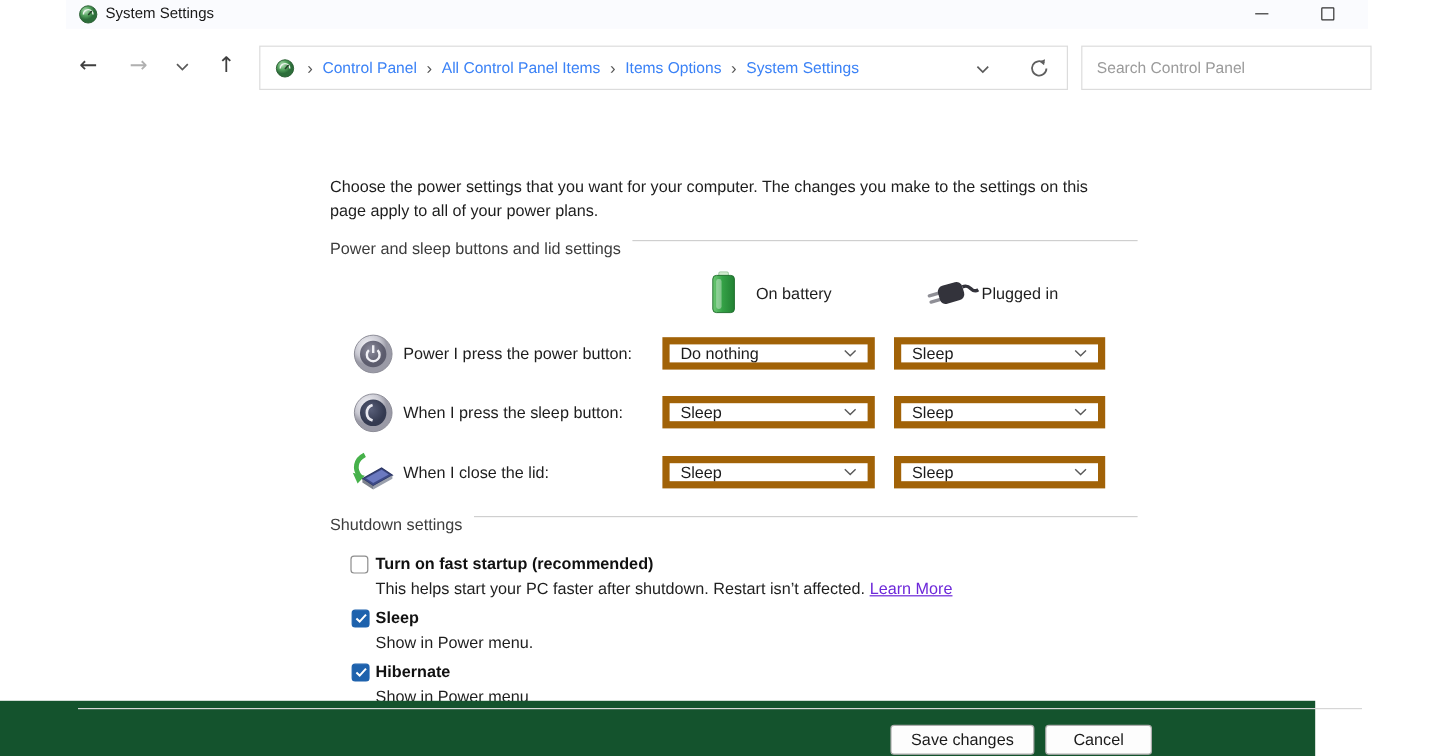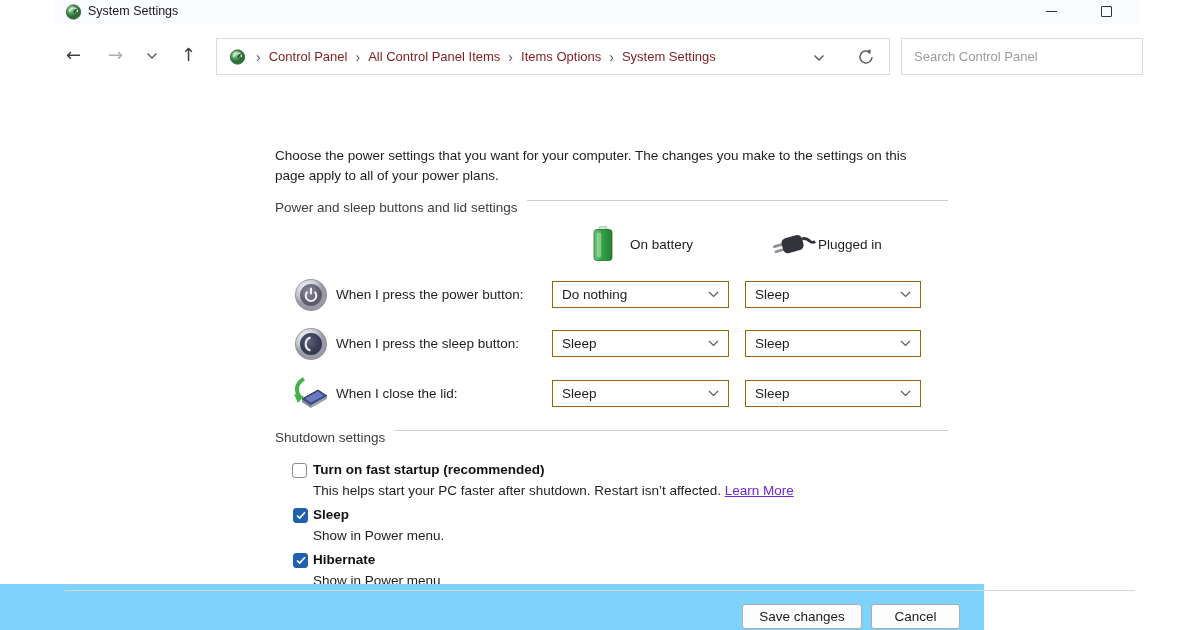--- a/index.html
+++ b/index.html
@@ -13,52 +13,52 @@
   .titlebar .app-ic { position:absolute; left:10px; top:3px; }
   .titlebar .win-title { position:absolute; left:33px; top:4px; font-size:12.5px; color:#191919; }
   .cap-btn { position:absolute; top:0; width:40px; height:24px; cursor:pointer; }
   .min-glyph { position:absolute; left:14px; top:11px; width:11px; height:0; border-top:1.4px solid #333; }
   .max-glyph { position:absolute; left:14px; top:6px; width:11px; height:11px; border:1.4px solid #333; border-radius:1px; }
 
   
   .nav-glyph { position:absolute; top:41px; font-family:"DejaVu Sans",sans-serif; font-size:18px; line-height:28px; }
   .navbox { position:absolute; top:38px; height:37px; background:#ffffff; border:1px solid #dcdcdc; }
   .crumbwrap { display:flex; align-items:center; height:100%; padding-left:12px; }
-  .crumb { font-size:13px; color:#7f1d1d; white-space:nowrap; cursor:pointer; }
+  .crumb { font-size:13px; color:#3b82f6; white-space:nowrap; cursor:pointer; }
   .crumb-sep { font-size:14px; color:#555; padding:0 8px; }
   .searchbox { position:absolute; left:901px; top:38px; width:242px; height:37px; border:1px solid #dcdcdc; }
   .searchbox input { width:100%; height:100%; border:none; outline:none; padding:0 12px; font-size:13px;
       font-family:"Liberation Sans","DejaVu Sans",sans-serif; color:#333; background:transparent; }
   .searchbox input::placeholder { color:#9b9b9b; }
 
   
   .page-title { position:absolute; left:275px; top:112px; font-size:19px; font-weight:400; color:#2b4d76; }
   .page-desc { position:absolute; left:275px; top:146px; width:658px; font-size:13.5px; line-height:20px; color:#1e1e1e; }
   .group-hdr { position:absolute; display:flex; align-items:flex-start; }
   .group-hdr .ghl { font-size:13.5px; color:#3d3d3d; white-space:nowrap; padding-right:10px; }
   .group-hdr .rule { flex:1; height:1px; background:#cfcfcf; }
   .col-hdr { position:absolute; font-size:13.5px; color:#1e1e1e; }
   .row-label { position:absolute; font-size:13.5px; color:#1e1e1e; }
 
-  .select { position:absolute; width:177px; height:27px; background:#ffffff; border:1px solid #a16207;
+  .select { position:absolute; width:177px; height:27px; background:#ffffff; border:6px solid #a16207;
       display:flex; align-items:center; cursor:pointer; }
   .select .select-value { font-size:13.5px; color:#1b1b1b; padding-left:9px; flex:1; }
   .select .chev { margin-right:9px; }
 
   .checkbox { position:absolute; width:15px; height:15px; border:1px solid #8d8d8d; border-radius:3px;
       background:#ffffff; cursor:pointer; }
   .checkbox.checked { background:#1e62ad; border-color:#1e62ad; }
   .checkbox .mark { display:none; position:absolute; left:2px; top:2px; }
   .checkbox.checked .mark { display:block; }
   .chk-label { position:absolute; font-size:13.5px; font-weight:700; color:#111; }
   .chk-desc { position:absolute; font-size:13.5px; color:#1e1e1e; }
   .learn-link { color:#6d28d9; text-decoration:underline; cursor:pointer; }
 
   
-  .footer { position:absolute; left:0; top:584px; width:984px; height:46px; background:#7dd3fc; z-index:5; }
+  .footer { position:absolute; left:0; top:584px; width:1096px; height:46px; background:#14532d; z-index:5; }
   .footer .frule { position:absolute; left:65px; top:6px; width:1070px; height:1px; background:#d6d6d6; }
   .fbtn { position:absolute; top:20px; height:25px; background:#fdfdfd; border:1px solid #adadad; border-radius:3px;
       font-family:"Liberation Sans","DejaVu Sans",sans-serif; font-size:13.5px; color:#1b1b1b; cursor:pointer; }
 </style>
 </head>
 <body>
 
 <div id="canvas">
 
   <div class="titlebar">
@@ -167,21 +167,21 @@
       <radialGradient id="gI1" cx="40%" cy="35%">
           <stop offset="0%" stop-color="#8d8d9d"></stop>
           <stop offset="100%" stop-color="#5c5c6d"></stop>
         </radialGradient>
     </defs>
     <circle cx="17" cy="17" r="15.7" fill="url(#gS1)" stroke="#8a8a94" stroke-width="0.8"></circle>
     <circle cx="17" cy="17" r="11" fill="url(#gI1)"></circle>
     <path d="M13.4 13.8 a5.3 5.3 0 1 0 7.2 0" fill="none" stroke="#f0f0f5" stroke-width="2"></path>
     <line x1="17" y1="9.8" x2="17" y2="16.2" stroke="#f0f0f5" stroke-width="2"></line>
   </svg>
-  <span class="row-label" style="left:336px; top:287px;">When I press the power button:</span>
+  <span class="row-label" style="left:336px; top:287px;">Power I press the power button:</span>
   <div class="select" style="left:552px; top:281px;">
     <span class="select-value">Do nothing</span>
     <svg class="chev" width="11" height="7" viewBox="0 0 11 7">
         <polyline points="1,1 5.5,5.5 10,1" fill="none" stroke="#5a5a5a" stroke-width="1.2"></polyline>
       </svg>
   </div>
   <div class="select" style="left:745px; top:281px; width:176px;">
     <span class="select-value">Sleep</span>
     <svg class="chev" width="11" height="7" viewBox="0 0 11 7">
         <polyline points="1,1 5.5,5.5 10,1" fill="none" stroke="#5a5a5a" stroke-width="1.2"></polyline>

